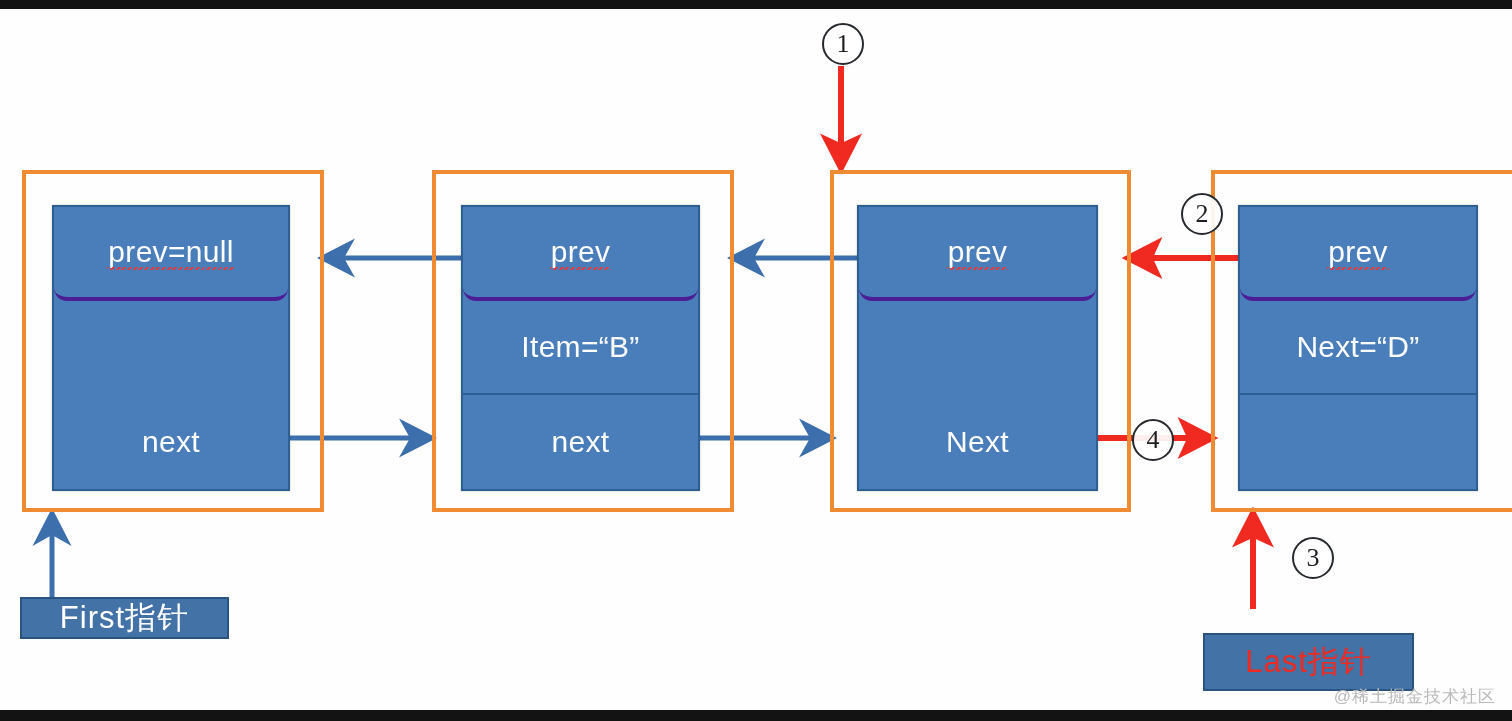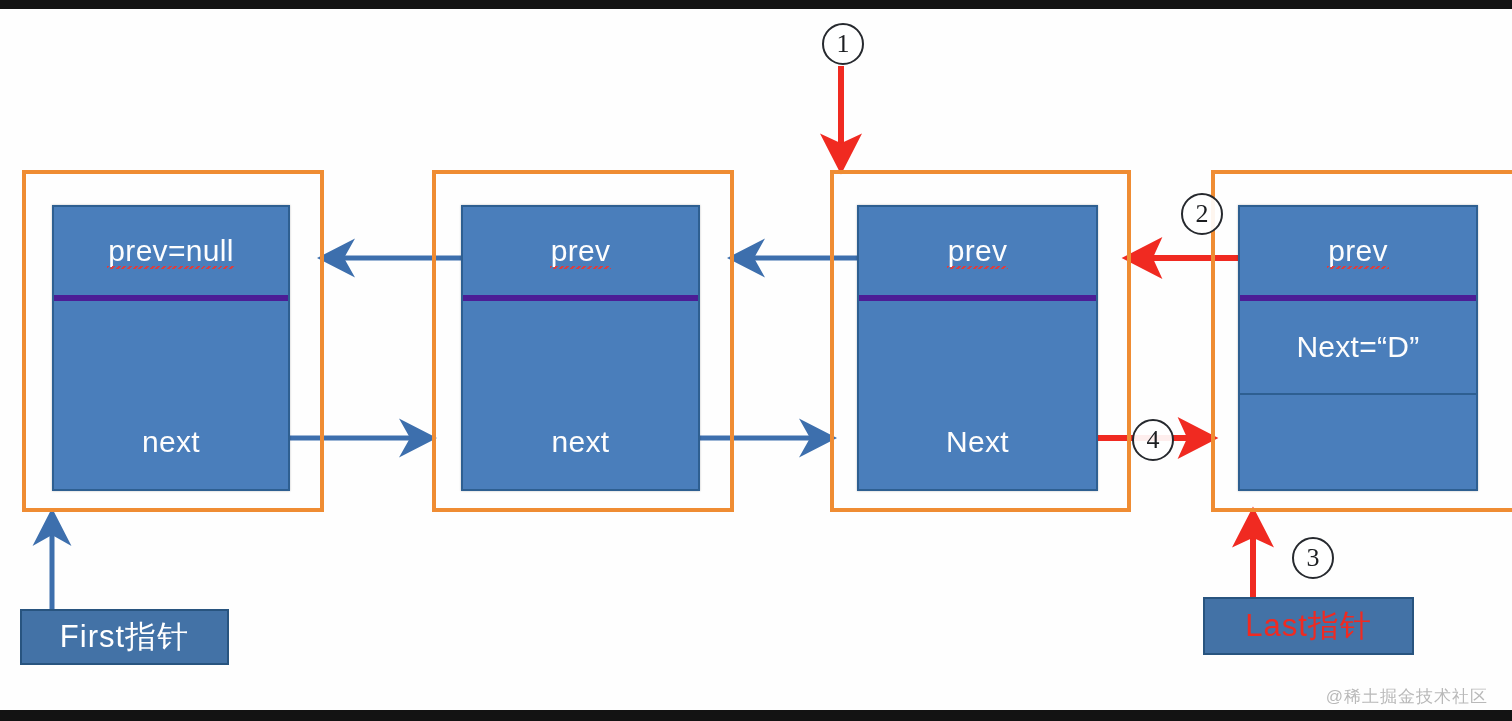--- a/index.html
+++ b/index.html
@@ -10,45 +10,45 @@
   .bar{position:absolute;left:0;width:1512px;background:#131313;}
   #bar-top{top:0;height:9px;}
   #bar-bottom{bottom:0;height:11px;}
 
   
   .node-frame{position:absolute;border:4px solid #ef8c33;background:transparent;box-sizing:border-box;}
   .node-inner{position:absolute;box-sizing:border-box;border:2px solid #2e5f91;background:#4a7ebb;
               box-shadow:0 0 2px rgba(0,0,0,.25);}
   .cell{position:absolute;left:0;width:100%;box-sizing:border-box;display:flex;align-items:center;
         justify-content:center;color:#fdfdfd;font-size:30px;letter-spacing:.3px;line-height:1;}
-  .cell.c1{top:0;height:33.33%;border-bottom:6px solid #4c1d95;}
+  .cell.c1{top:0;height:33.33%;border-bottom:4px solid #4c1d95;border-radius:13px;}
   .cell.c2{top:33.33%;height:33.34%;border-bottom:2px solid #2e5f91;}
   .cell.c3{top:66.67%;height:33.33%;}
   .squiggle{position:relative;}
   .squiggle::after{content:"";position:absolute;left:-1px;right:-1px;bottom:-3px;height:3px;
     background-image:repeating-linear-gradient(135deg,#e03c3c 0 2px,transparent 2px 4px);
     opacity:.95;}
 
   
   #arrows{position:absolute;left:0;top:0;width:1512px;height:701px;pointer-events:none;}
 
   
   .marker{position:absolute;width:38px;height:38px;border-radius:50%;
           border:2px solid #26292e;display:flex;align-items:center;justify-content:center;
           font-family:"Liberation Serif","DejaVu Serif",serif;font-size:26px;color:#1d1f22;
           background:rgba(255,255,255,.92);line-height:1;}
 
   
   .ptr-box{position:absolute;box-sizing:border-box;border:2px solid #28547f;background:#4372a6;
            display:flex;align-items:center;justify-content:center;font-size:31px;letter-spacing:1px;}
   .ptr-first{color:#ffffff;}
-  .ptr-last{color:#f02a21;}
+  .ptr-last{color:#f02a21;margin-top:36px;}
 
   
-  #watermark{position:absolute;right:24px;bottom:2px;color:#b9b9b9;font-size:17px;letter-spacing:1px;}
+  #watermark{position:absolute;right:16px;bottom:2px;color:#b9b9b9;font-size:17px;letter-spacing:1px;}
 </style>
 </head>
 <body>
 
 <div id="canvas">
 
   <div class="bar" id="bar-top"></div>
 
   <div id="stage">
 
@@ -109,20 +109,23 @@
         <span>next</span>
       </div>
     </div>
 
     <div class="node-frame" style="left:432px;top:161px;width:302px;height:342px;">
     </div>
     <div class="node-inner" style="left:461px;top:196px;width:239px;height:286px;">
       <div class="cell c1">
         <span class="squiggle">prev</span>
       </div>
+      <div class="cell c2">
+        <span>Item=“B”</span>
+      </div>
       <div class="cell c3">
         <span>next</span>
       </div>
     </div>
 
     <div class="node-frame" style="left:830px;top:161px;width:301px;height:342px;">
     </div>
     <div class="node-inner" style="left:857px;top:196px;width:241px;height:286px;">
       <div class="cell c1">
         <span class="squiggle">prev</span>
@@ -149,21 +152,21 @@
     <div class="marker" style="left:1181px;top:184px;">
       <span>2</span>
     </div>
     <div class="marker" style="left:1292px;top:528px;">
       <span>3</span>
     </div>
     <div class="marker" style="left:1132px;top:410px;">
       <span>4</span>
     </div>
 
-    <div class="ptr-box ptr-first" style="left:20px;top:600px;width:209px;height:56px;">
+    <div class="ptr-box ptr-first" style="left:20px;top:588px;width:209px;height:42px;">
       <span>First指针</span>
     </div>
 
     <div class="ptr-box ptr-last" style="left:1203px;top:588px;width:211px;height:58px;">
       <span>Last指针</span>
     </div>
 
     <div id="watermark">@稀土掘金技术社区</div>
 
   </div>

